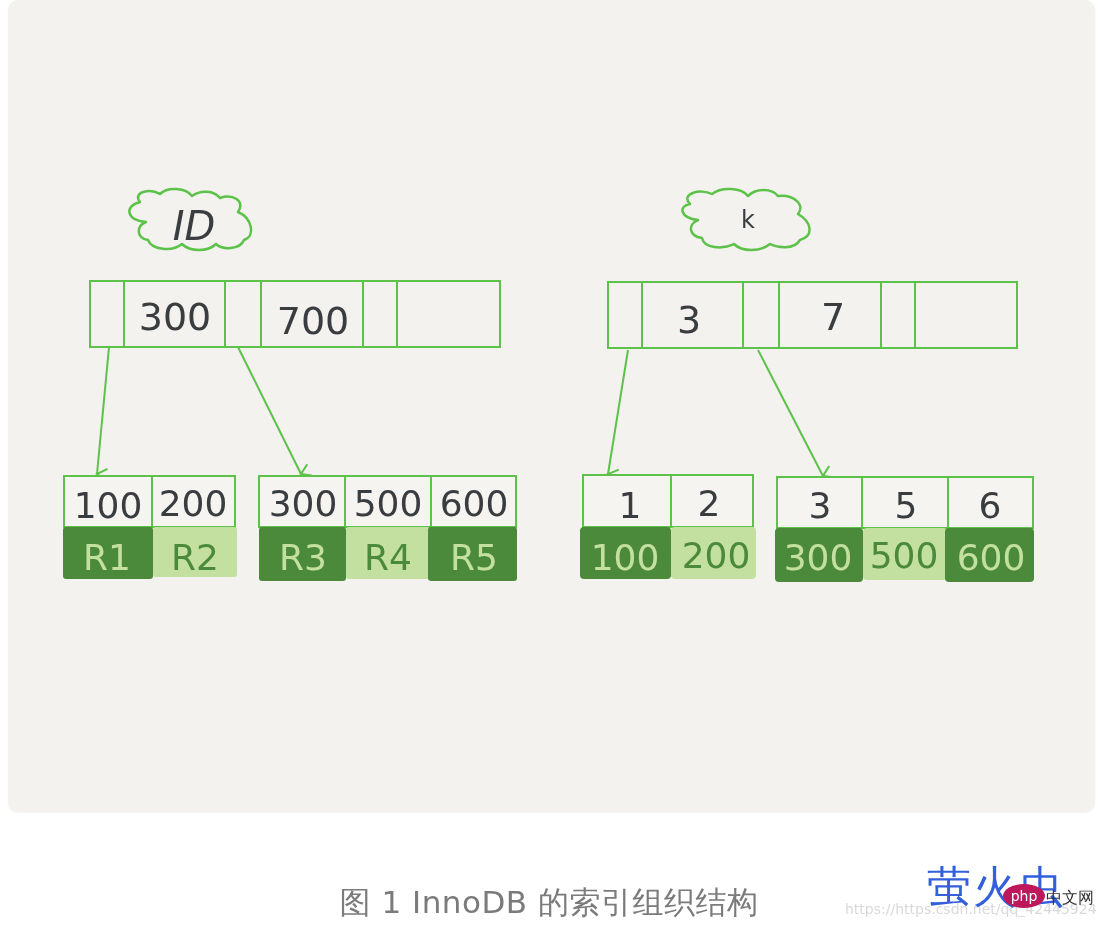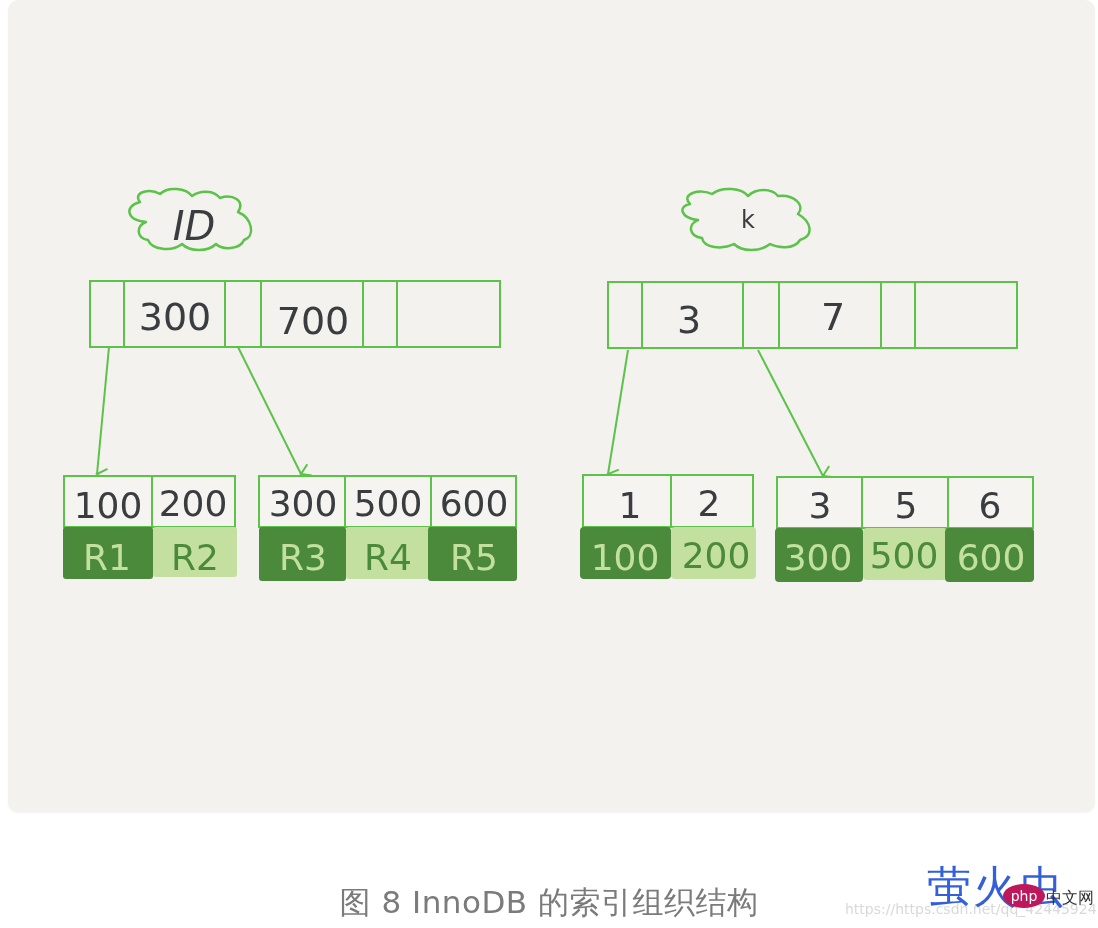--- a/index.html
+++ b/index.html
@@ -128,19 +128,19 @@
     <text class="hand" x="820" y="518" font-size="36" text-anchor="middle">3</text>
     <text class="hand" x="906" y="518" font-size="36" text-anchor="middle">5</text>
     <text class="hand" x="990" y="518" font-size="36" text-anchor="middle">6</text>
     <text x="818" y="570" font-size="36" text-anchor="middle" fill="#c4e0a0">300</text>
     <text x="904" y="568" font-size="36" text-anchor="middle" fill="#4b8a3a">500</text>
     <text x="991" y="570" font-size="36" text-anchor="middle" fill="#c4e0a0">600</text>
   </g>
 </svg>
 
 <div class="caption">
-  <span>图 8 InnoDB 的索引组织结构</span>
+  <span>图 1 InnoDB 的索引组织结构</span>
 </div>
 
 <div class="wm-url">https://https.csdn.net/qq_42445924</div>
 <div class="wm-brand">萤火虫</div>
 <div class="wm-php">php</div>
 <div class="wm-cn">中文网</div>
 
 </body></html>

